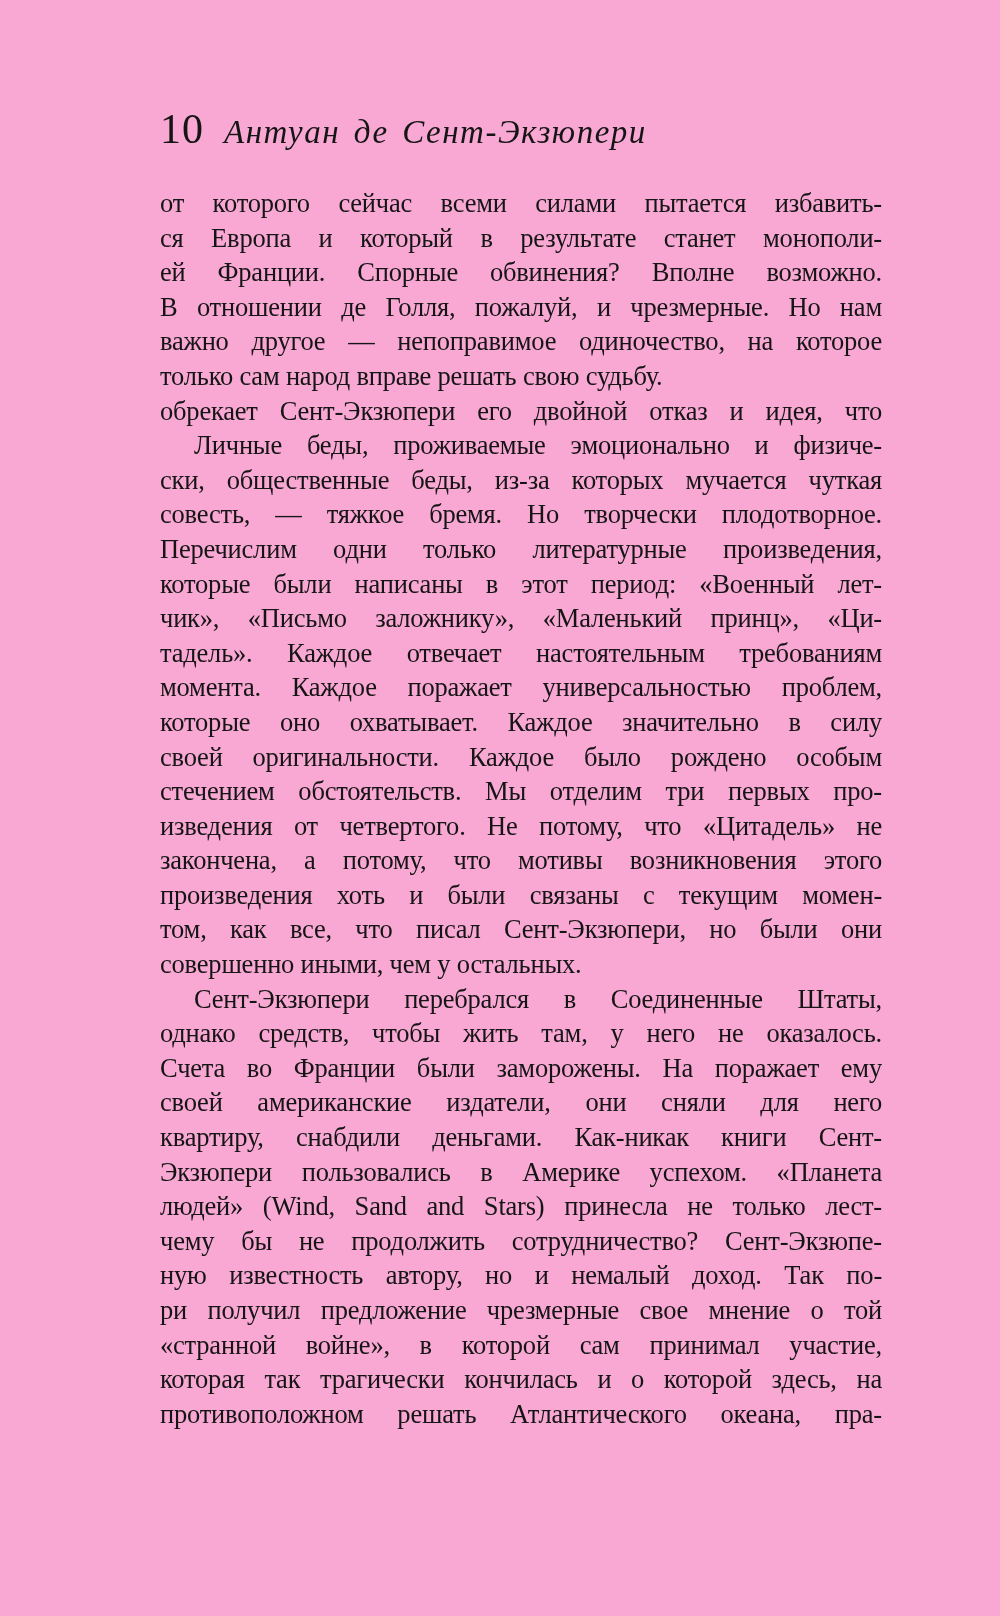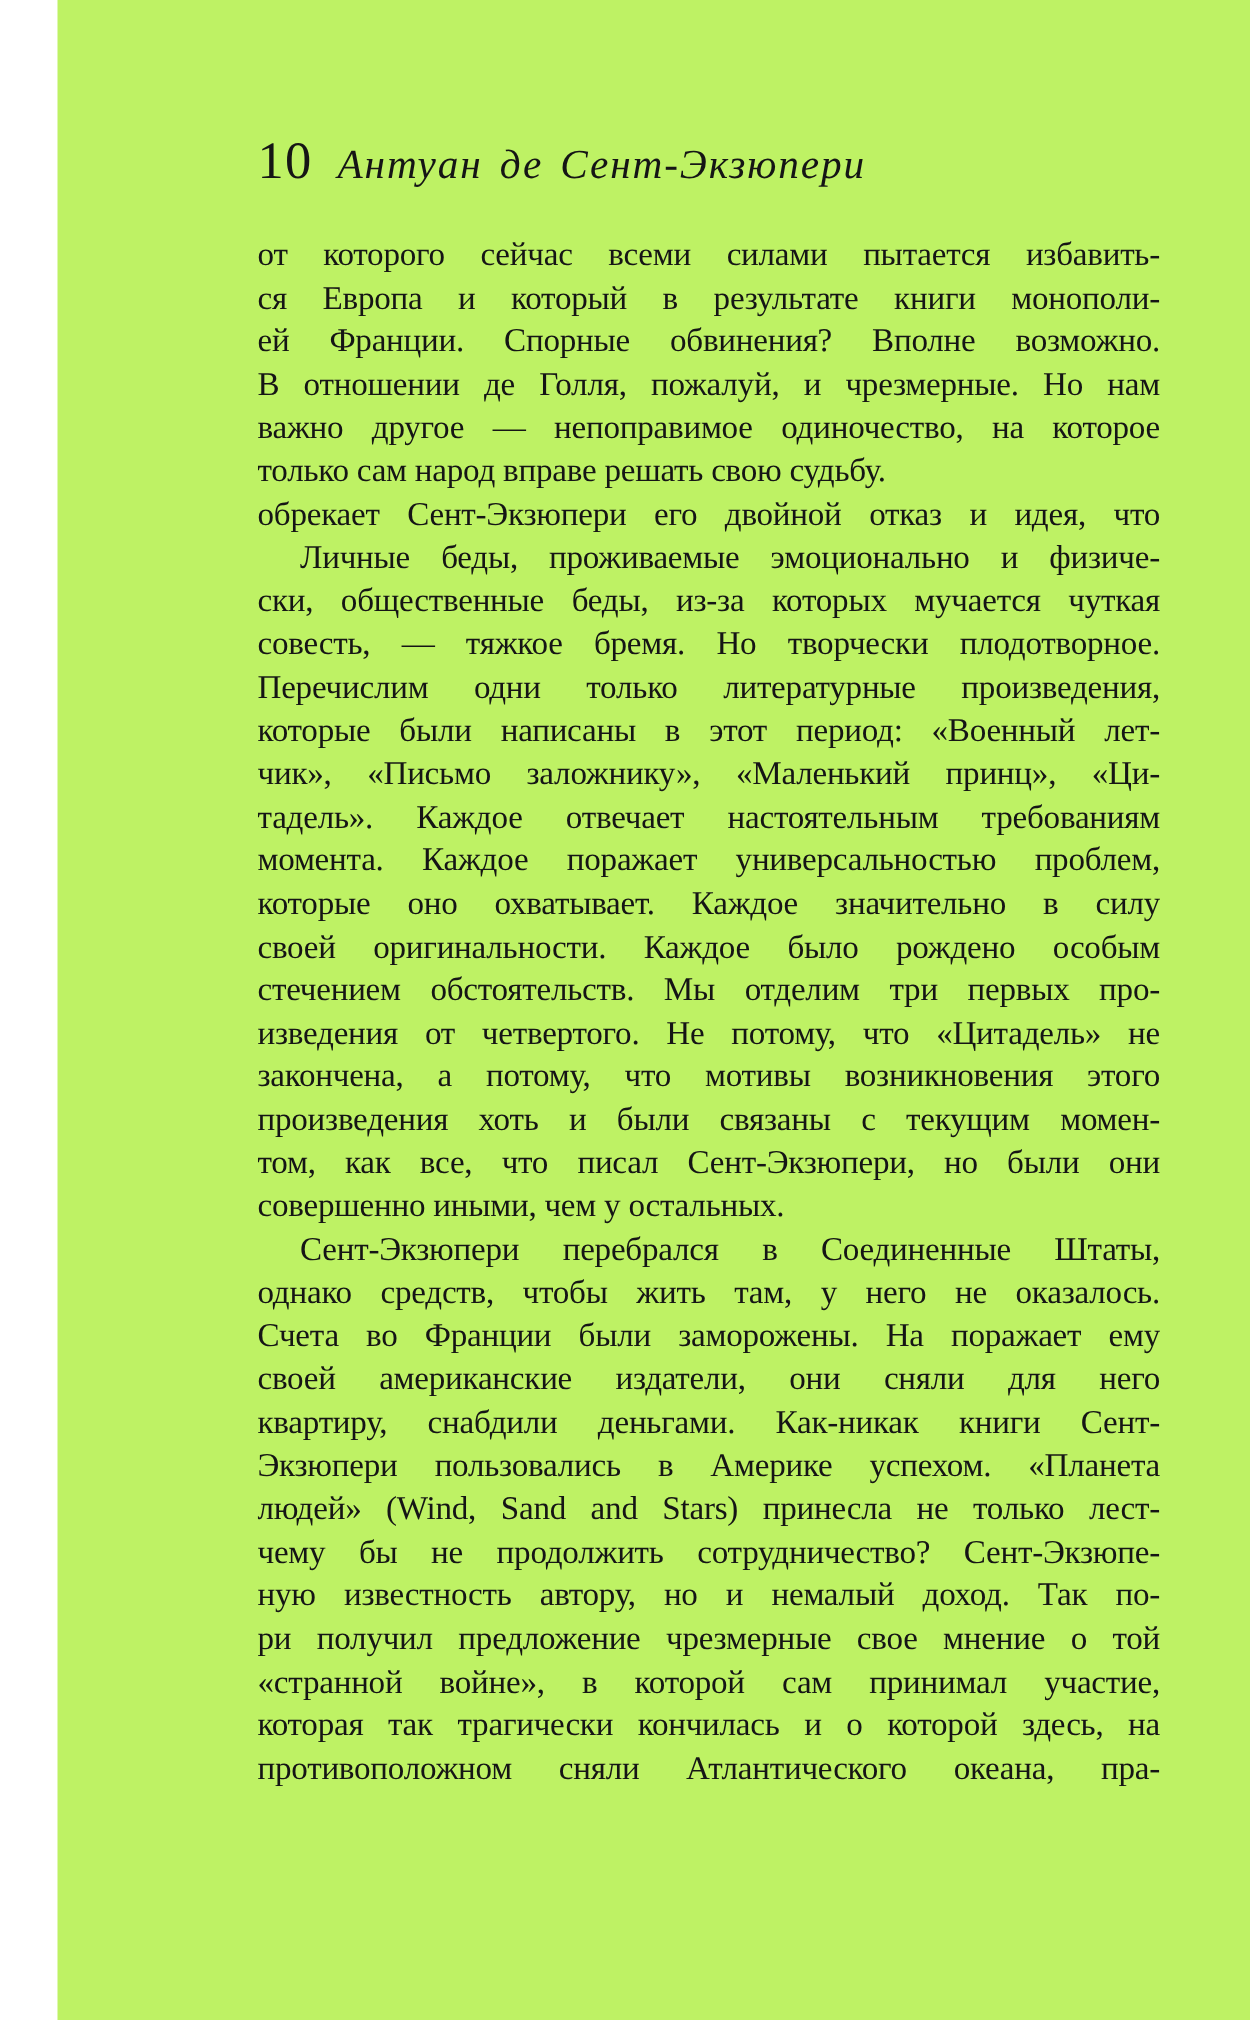--- a/index.html
+++ b/index.html
@@ -8,22 +8,21 @@
     height: 1616px;
     background: #ffffff;
     font-family: "Liberation Serif", "DejaVu Serif", serif;
     color: #151515;
     position: relative;
     overflow: hidden;
   }
   .page {
     position: absolute;
     inset: 0;
-    background: #bef264;
-    margin-left: 46px;
+    background: #f9a8d4;
   }
   .running-header {
     position: absolute;
     left: 160px;
     top: 108px;
     display: flex;
     align-items: baseline;
     gap: 20px;
     white-space: nowrap;
   }
@@ -63,21 +62,21 @@
 <div class="page">
 
   <div class="running-header">
     <span class="page-number">10</span>
     <span class="running-title">Антуан де Сент-Экзюпери</span>
   </div>
 
   <div class="body-text">
 
   <div class="line">от которого сейчас всеми силами пытается избавить-</div>
-      <div class="line">ся Европа и который в результате книги монополи-</div>
+      <div class="line">ся Европа и который в результате станет монополи-</div>
       <div class="line">ей Франции. Спорные обвинения? Вполне возможно.</div>
       <div class="line">В отношении де Голля, пожалуй, и чрезмерные. Но нам</div>
       <div class="line">важно другое — непоправимое одиночество, на которое</div>
       <div class="line end">только сам народ вправе решать свою судьбу.</div>
       <div class="line">обрекает Сент-Экзюпери его двойной отказ и идея, что</div>
       <div class="line indent">Личные беды, проживаемые эмоционально и физиче-</div>
       <div class="line">ски, общественные беды, из-за которых мучается чуткая</div>
       <div class="line">совесть, — тяжкое бремя. Но творчески плодотворное.</div>
       <div class="line">Перечислим одни только литературные произведения,</div>
       <div class="line">которые были написаны в этот период: «Военный лет-</div>
@@ -97,16 +96,16 @@
       <div class="line">Счета во Франции были заморожены. На поражает ему</div>
       <div class="line">своей американские издатели, они сняли для него</div>
       <div class="line">квартиру, снабдили деньгами. Как-никак книги Сент-</div>
       <div class="line">Экзюпери пользовались в Америке успехом. «Планета</div>
       <div class="line">людей» (Wind, Sand and Stars) принесла не только лест-</div>
       <div class="line">чему бы не продолжить сотрудничество? Сент-Экзюпе-</div>
       <div class="line">ную известность автору, но и немалый доход. Так по-</div>
       <div class="line">ри получил предложение чрезмерные свое мнение о той</div>
       <div class="line">«странной войне», в которой сам принимал участие,</div>
       <div class="line">которая так трагически кончилась и о которой здесь, на</div>
-      <div class="line">противоположном сняли Атлантического океана, пра-</div>
+      <div class="line">противоположном решать Атлантического океана, пра-</div>
     </div>
 
 </div>
 
 </body></html>

